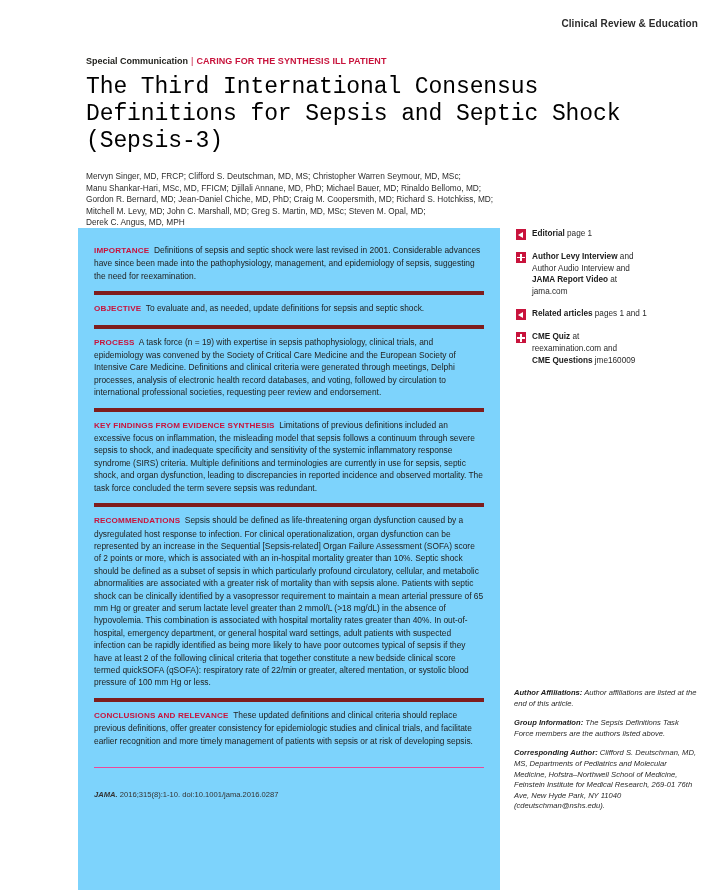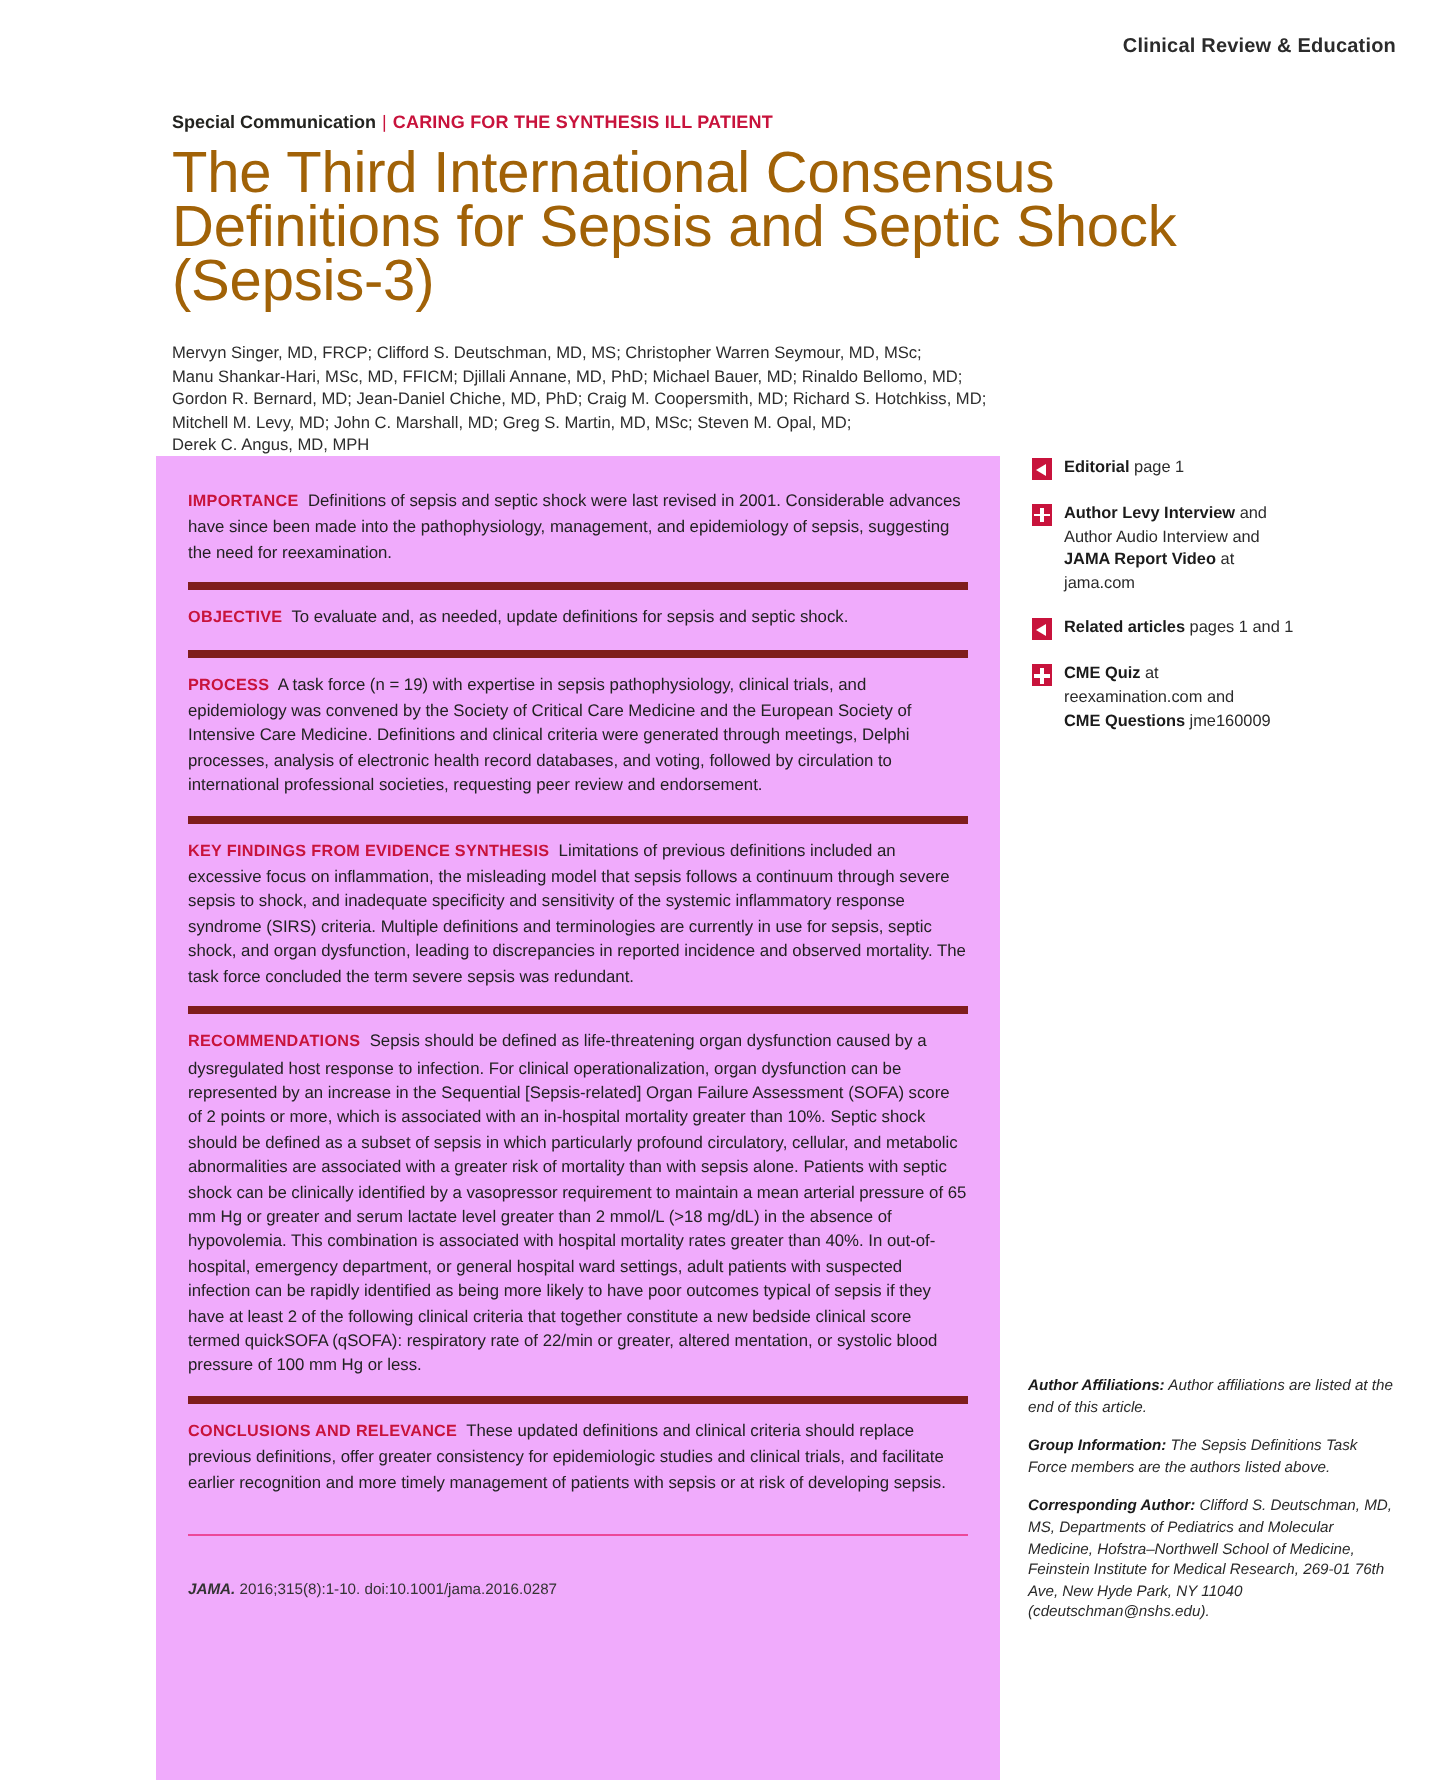--- a/index.html
+++ b/index.html
@@ -44,42 +44,42 @@
     color: #c8133c;
     font-weight: 400;
     margin: 0 3px;
   }
   .kicker .cat {
     font-weight: 700;
     color: #c8133c;
     letter-spacing: 0.1px;
   }
   .title {
-    font-family: Liberation Sans, sans-serif;
-    font-size: 29px;
+    font-family: Liberation Mono, monospace;
+    font-size: 23px;
     line-height: 27px;
     font-weight: 400;
-    color: #a16207;
+    color: #000000;
     margin: 0 0 16px 0;
     letter-spacing: -0.1px;
   }
   .authors {
     font-size: 8.3px;
     line-height: 11.6px;
     color: #2d2d2d;
     max-width: 500px;
   }
   .authors div { white-space: nowrap; }
 
   
   .abstract {
     position: absolute;
     left: 78px; top: 228px;
     width: 422px; bottom: 0;
-    background: #f0abfc;
+    background: #7dd3fc;
     padding: 14px 16px 10px 16px;
   }
   .abs-sec {
     padding: 7px 0 9px 0;
     border-top: 4px solid #7f1d1d;
   }
   .abs-sec:first-child { border-top: none; padding-top: 2px; }
   .abs-sec p {
     margin: 0;
     font-size: 8.4px;

